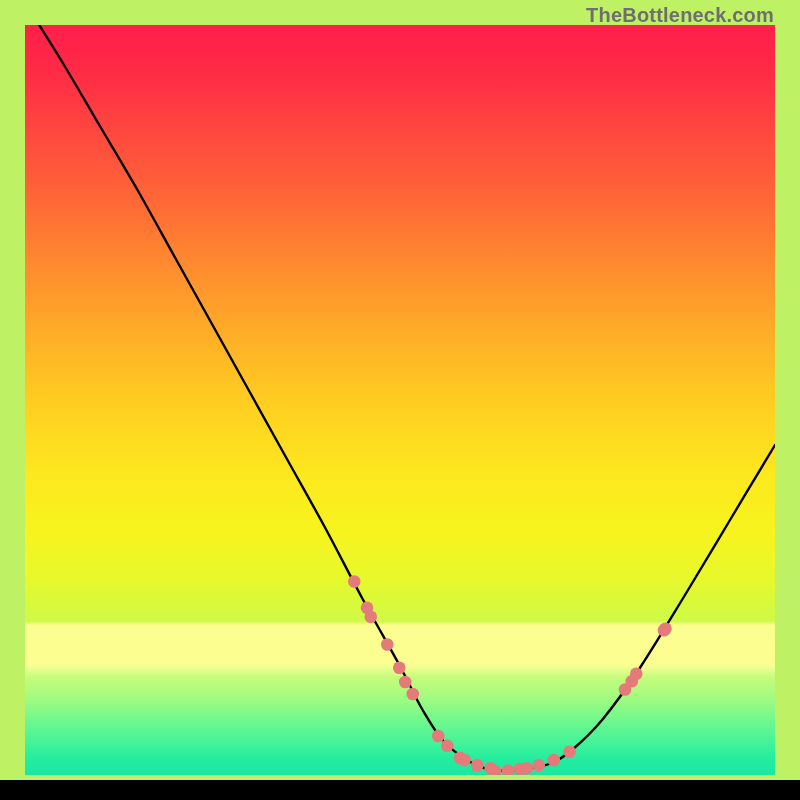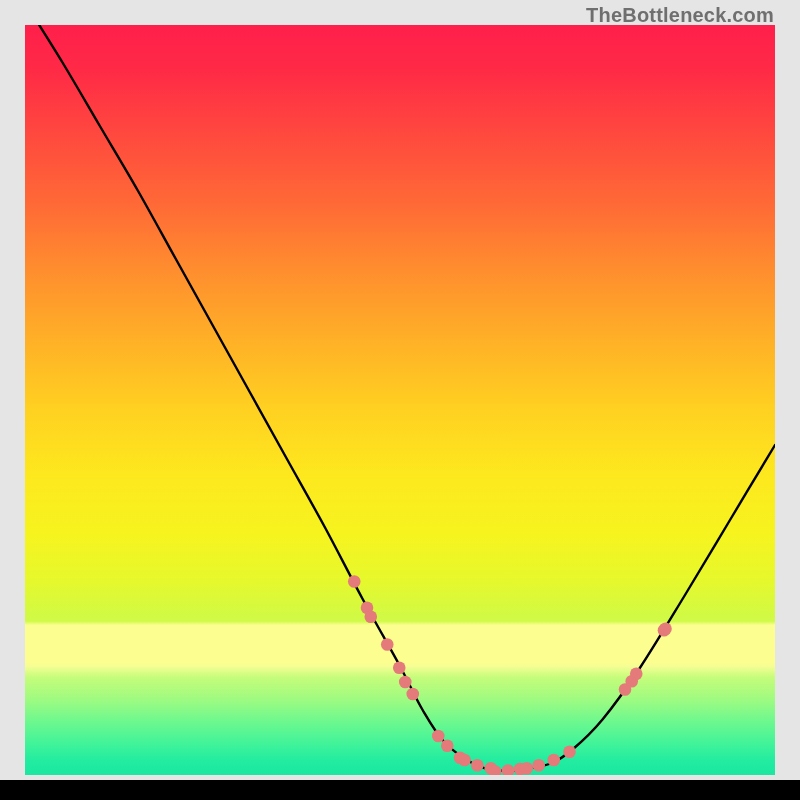--- a/index.html
+++ b/index.html
@@ -1,21 +1,21 @@
 <!DOCTYPE html>
 <html><head>
 <meta charset="utf-8">
 <style>
   * { margin: 0; padding: 0; box-sizing: border-box; }
   html, body { width: 800px; height: 800px; overflow: hidden; background: #000; }
   .viewport {
     position: relative;
     width: 800px;
     height: 780px;
-    background: #e5e5e5;
+    background: #bef264;
   }
   .plot-area {
     position: absolute;
     left: 25px;
     top: 25px;
     width: 750px;
     height: 750px;
     overflow: hidden;
   }
   .gradient-bg {

